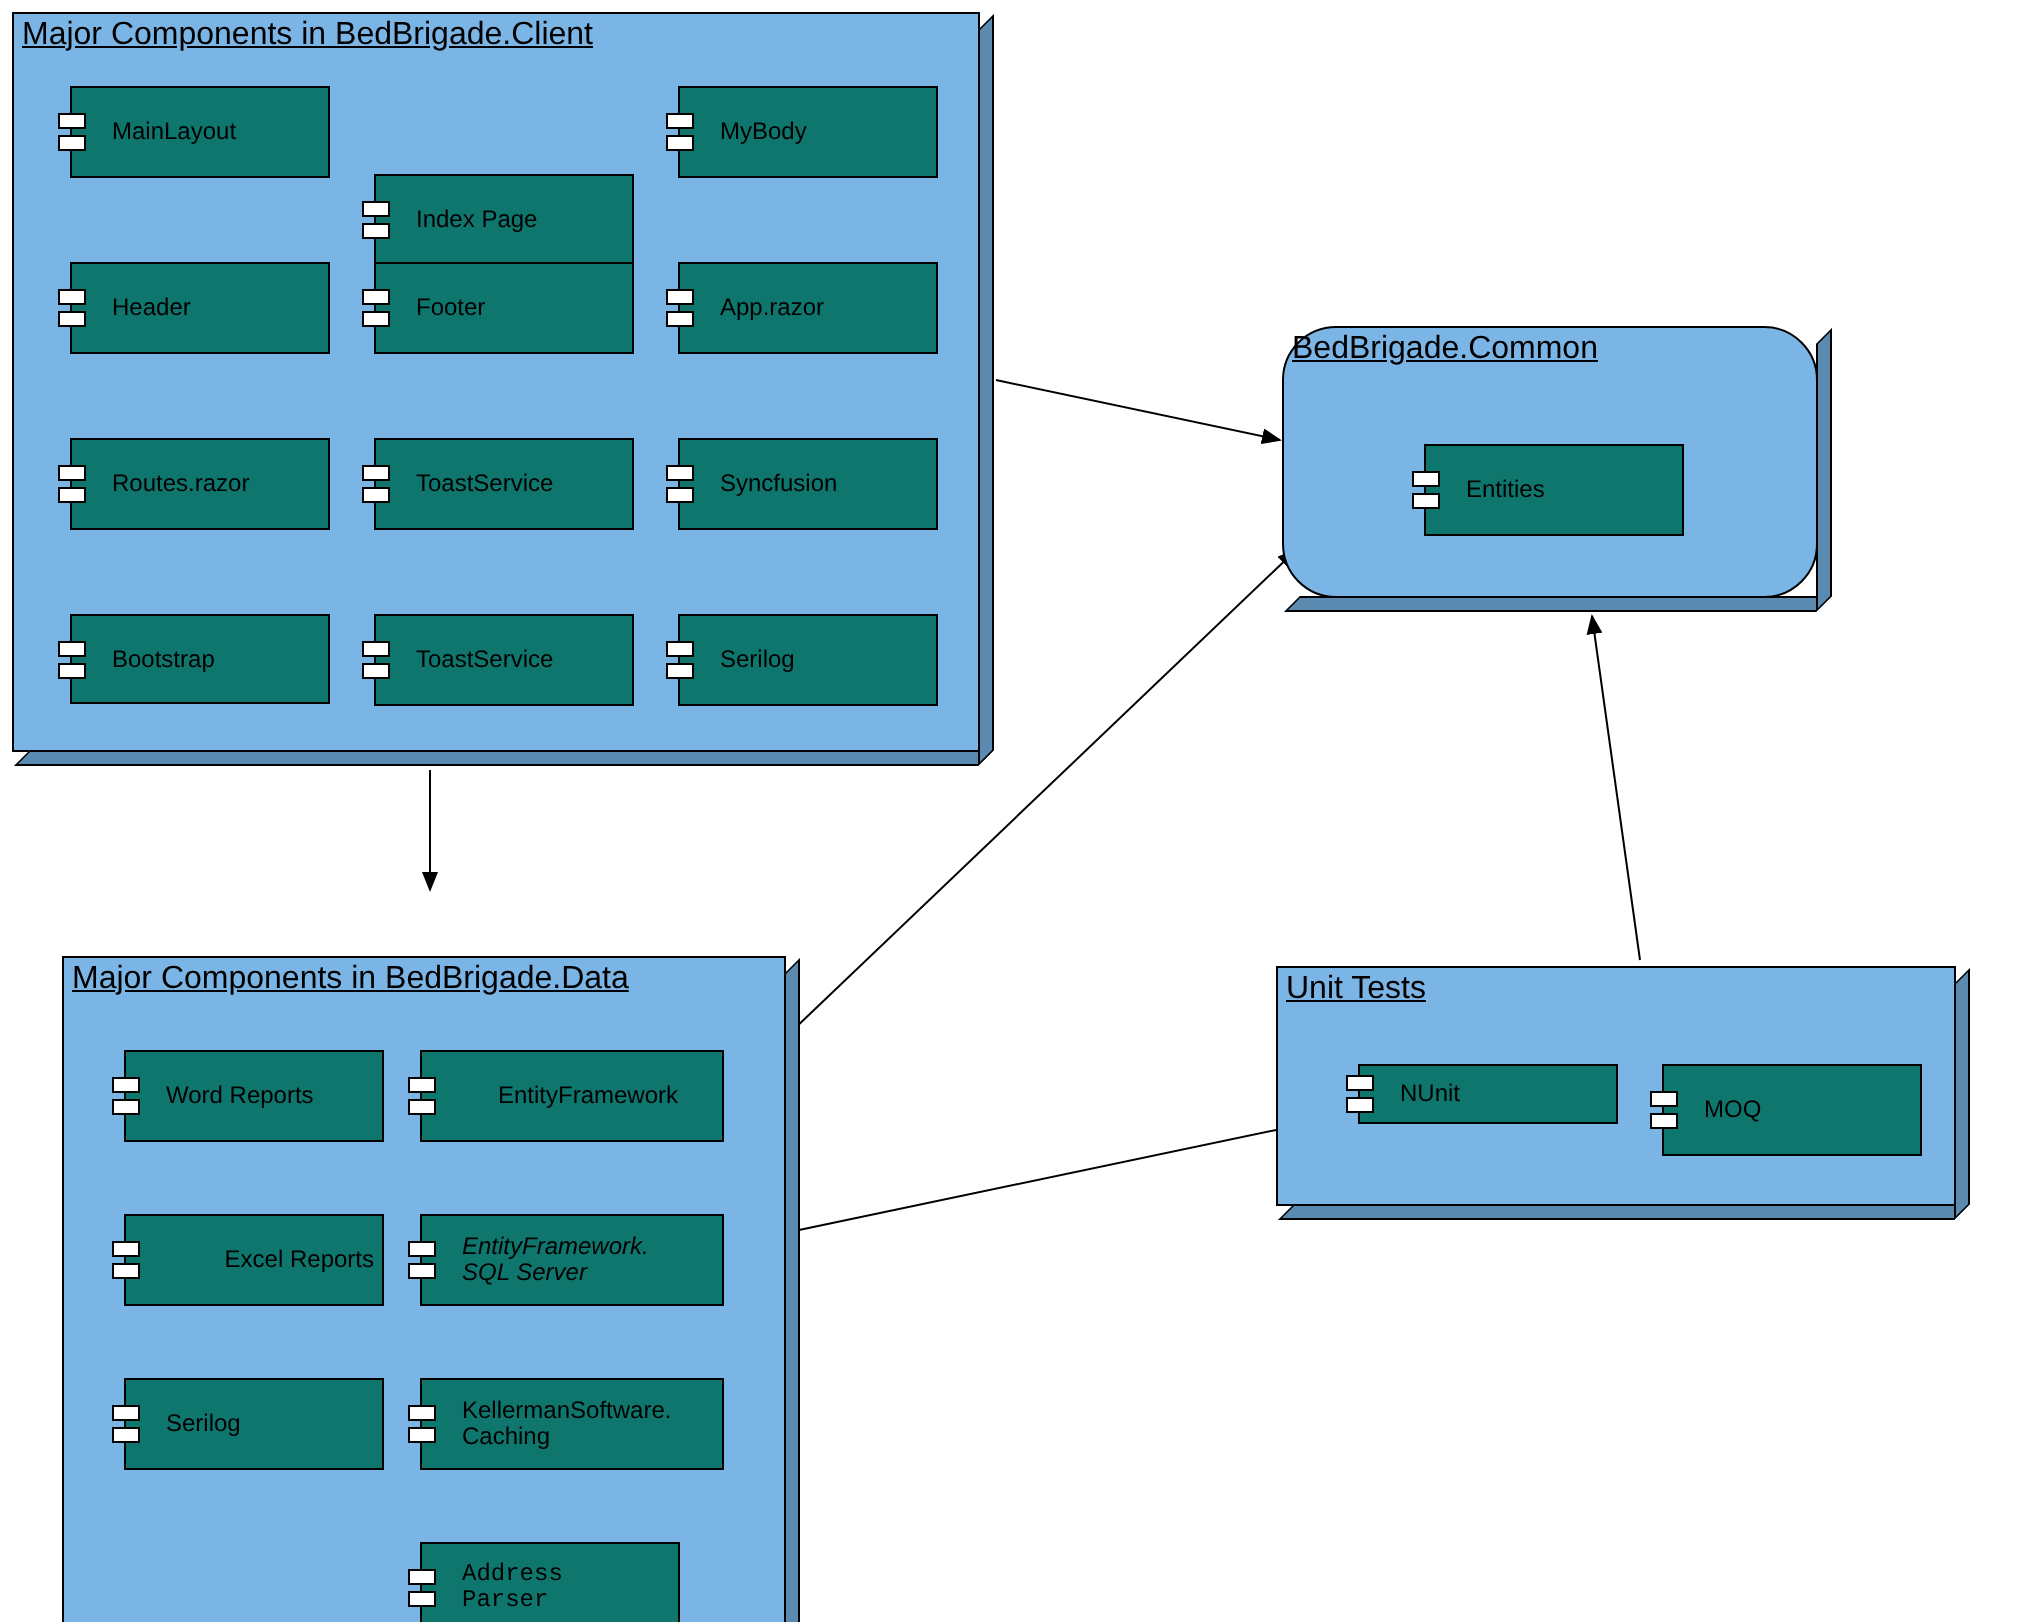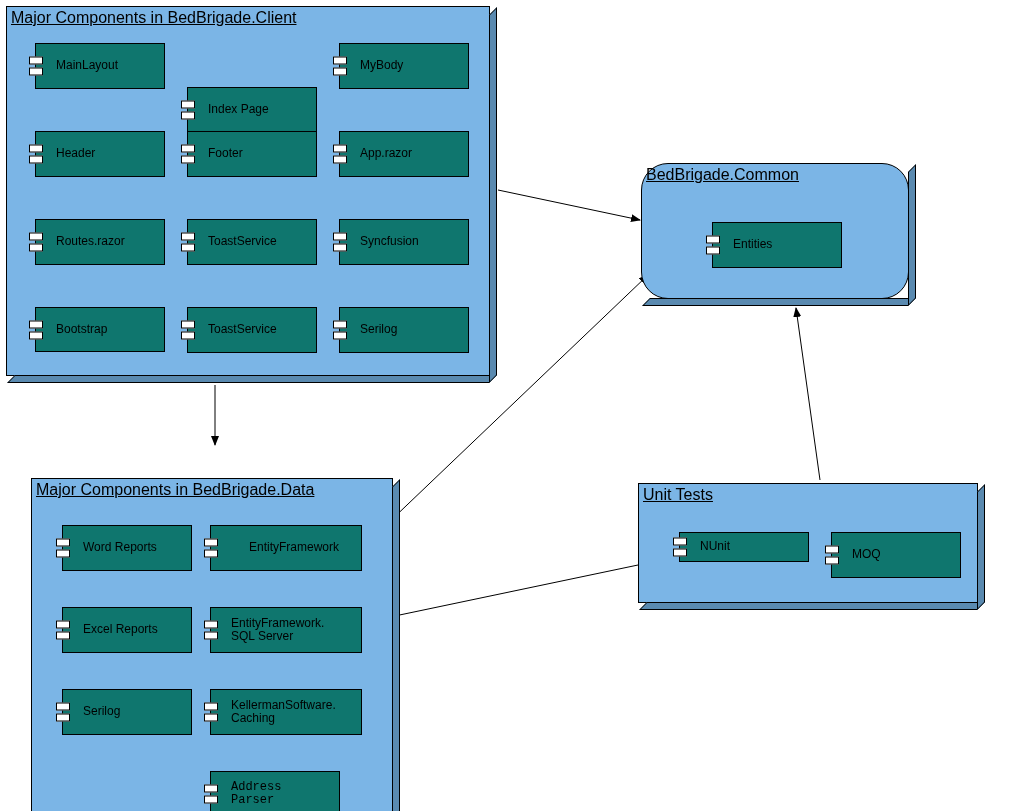--- a/index.html
+++ b/index.html
@@ -215,33 +215,33 @@
     <div class="comp-label">Word Reports</div>
   </div>
   <div class="comp" style="left:178px; top:46px; width:152px; height:46px;text-align:center;">
     <div class="comp-notch">
         <div class="bar"></div>
         <div class="bar"></div>
       </div>
     <div class="comp-label">EntityFramework</div>
   </div>
 
-  <div class="comp" style="left:30px; top:128px; width:130px; height:46px;">
+  <div class="comp" style="left:30px; top:128px; width:130px; height:46px;text-align:right;">
     <div class="comp-notch">
         <div class="bar"></div>
         <div class="bar"></div>
       </div>
     <div class="comp-label">Excel Reports</div>
   </div>
   <div class="comp" style="left:178px; top:128px; width:152px; height:46px;">
     <div class="comp-notch">
         <div class="bar"></div>
         <div class="bar"></div>
       </div>
-    <div class="comp-label" style="white-space:pre-line;">EntityFramework.
+    <div class="comp-label" style="white-space:pre-line;font-style:italic;">EntityFramework.
 SQL Server</div>
   </div>
 
   <div class="comp" style="left:30px; top:210px; width:130px; height:46px;">
     <div class="comp-notch">
         <div class="bar"></div>
         <div class="bar"></div>
       </div>
     <div class="comp-label">Serilog</div>
   </div>

